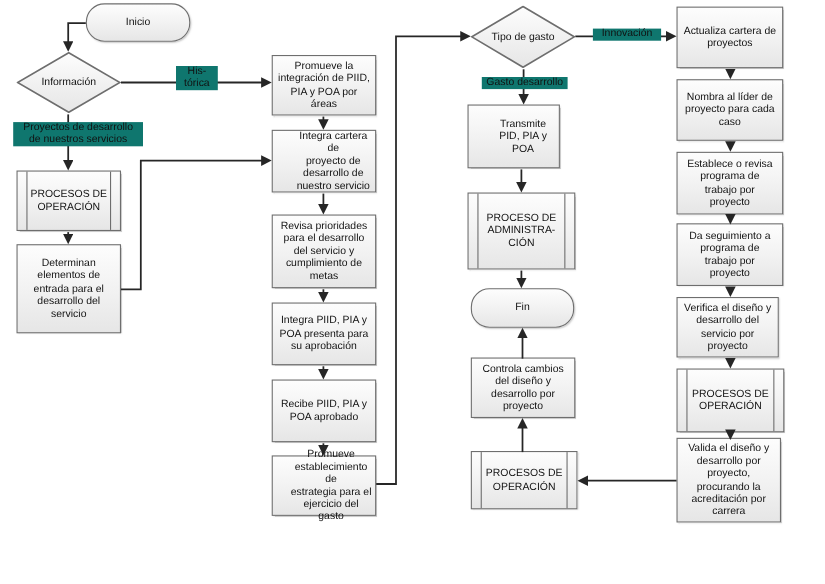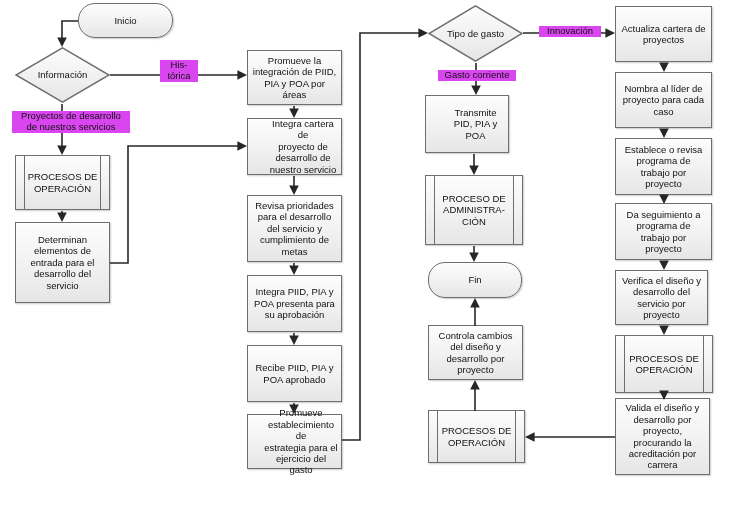--- a/index.html
+++ b/index.html
@@ -37,21 +37,21 @@
     border-left: 1.4px solid #6e6e6e;
   }
   .predef::before { left: 8px; }
   .predef::after  { right: 8px; }
   .terminator { border-radius: 17px; }
   .diamond { background: none; border: none; box-shadow: none; padding: 0; }
   .diamond svg { position: absolute; left: 0; top: 0; width: 100%; height: 100%; }
   .diamond .label { position: relative; z-index: 1; }
   .edge-label {
     position: absolute;
-    background: #d946ef;
+    background: #0f766e;
     text-align: center;
     font-size: 9.5px;
     line-height: 1.15;
     white-space: pre-line;
     padding: 0 1px;
     z-index: 3;
   }
   .connector-layer {
     position: absolute;
     left: 0; top: 0;
@@ -179,21 +179,21 @@
 carrera</div>
 
   <div class="edge-label" style="left:160px; top:60px; width:36px;">His-
 tórica</div>
 
   <div class="edge-label" style="left:12px; top:111px; width:116px;">Proyectos de desarrollo
 de nuestros servicios</div>
 
   <div class="edge-label" style="left:539px; top:26px; width:60px;">Innovación</div>
 
-  <div class="edge-label" style="left:438px; top:70px; width:76px;">Gasto corriente</div>
+  <div class="edge-label" style="left:438px; top:70px; width:76px;">Gasto desarrollo</div>
 
   <svg class="connector-layer" viewBox="0 0 750 531">
     <defs>
       <marker id="arr" markerWidth="7" markerHeight="6" refX="1" refY="3" orient="auto" markerUnits="strokeWidth">
         <path d="M0,0 L6,3 L0,6 Z" fill="#262626"></path>
       </marker>
     </defs>
     <g fill="none" stroke="#262626" stroke-width="1.6">
       <polyline points="78,21 62,21 62,39" marker-end="url(#arr)"></polyline>
       <polyline points="110,75 239,75" marker-end="url(#arr)"></polyline>

